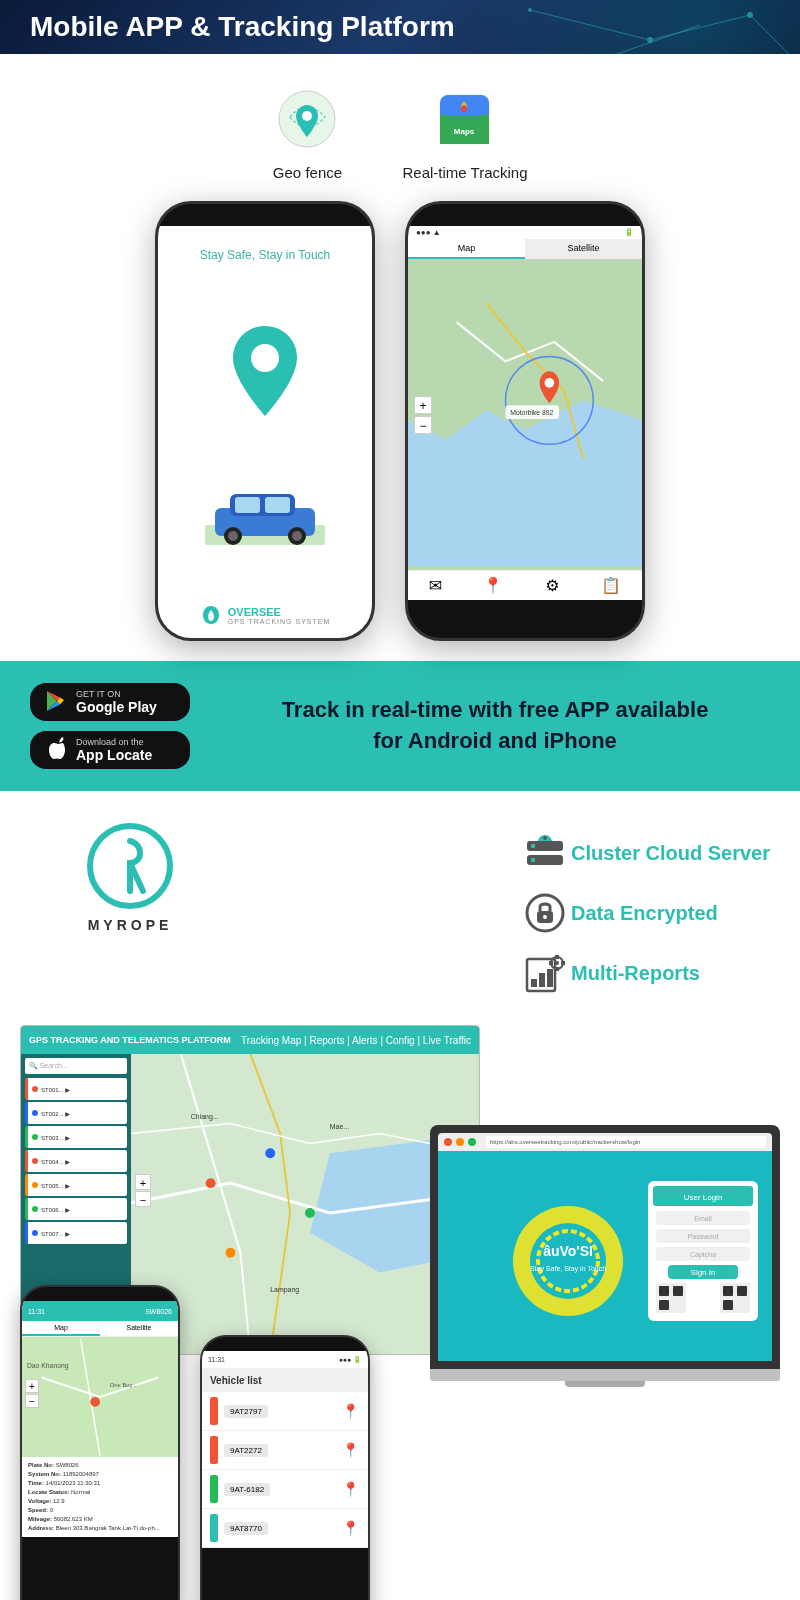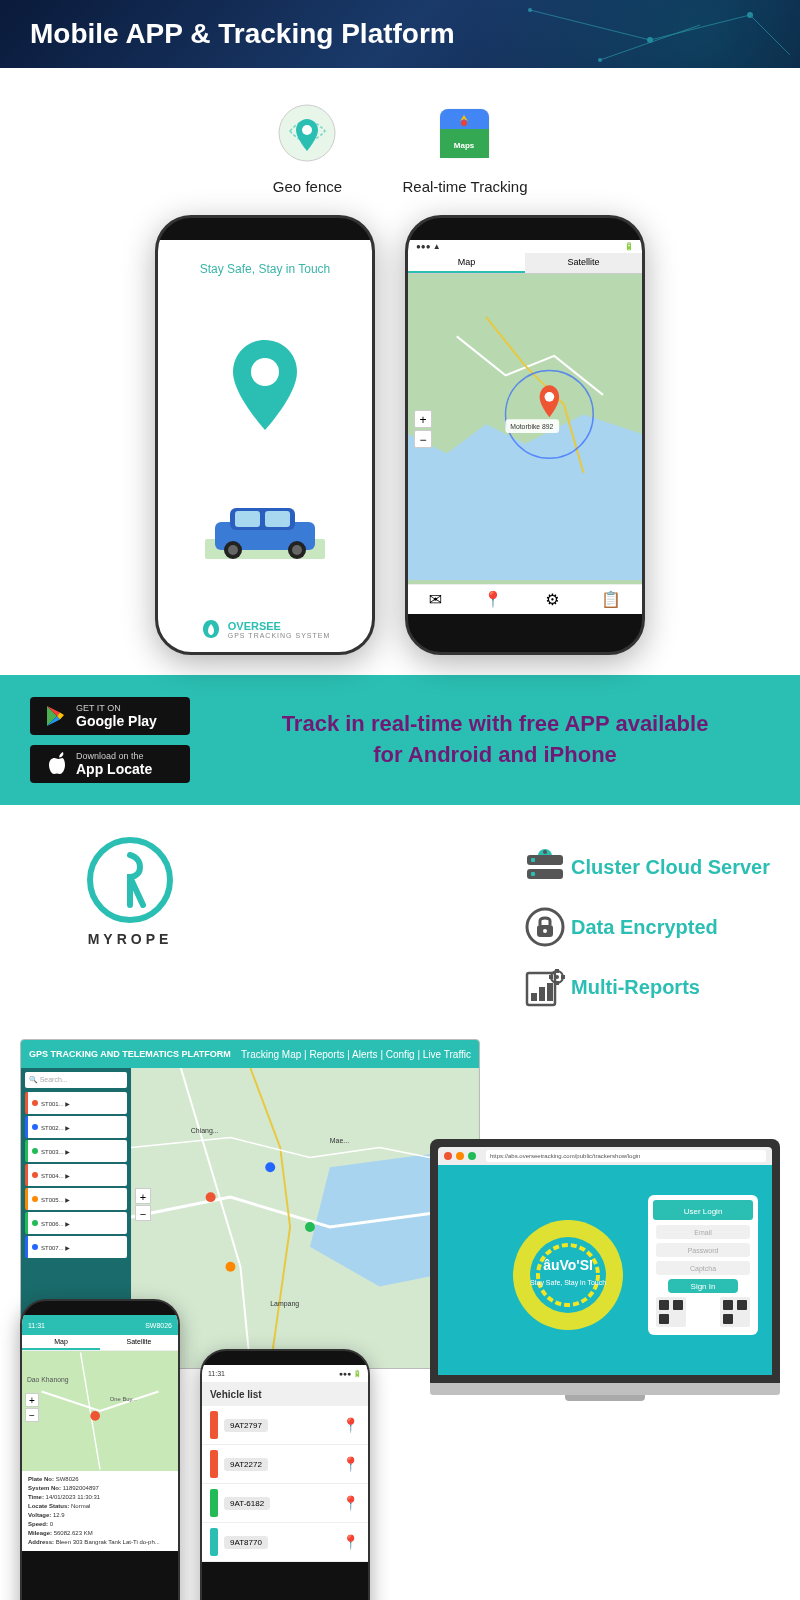--- a/index.html
+++ b/index.html
@@ -1,21 +1,21 @@
 <!DOCTYPE html>
 <html><head>
   <meta charset="utf-8">
   <style>
     * { margin: 0; padding: 0; box-sizing: border-box; }
     body { width: 800px; font-family: Arial, sans-serif; background: #fff; }
 
     
     .header {
       background: linear-gradient(135deg, #0a1a3a 0%, #1a3a6a 50%, #0d2040 100%);
-      padding: 18px 30px;
+      padding: 11px 30px;
       position: relative;
       overflow: hidden;
     }
     .header-title {
       color: #fff;
       font-size: 28px;
       font-weight: bold;
       position: relative;
       z-index: 1;
     }
@@ -111,42 +111,42 @@
       gap: 30px;
     }
     .store-badges {
       display: flex;
       flex-direction: column;
       gap: 10px;
     }
     .store-badge {
       background: #111;
       color: #fff;
-      border-radius: 4px;
+      border-radius: 16px;
       padding: 6px 14px;
       display: flex;
-      align-items: center;
+      align-items: flex-start;
       gap: 8px;
       min-width: 160px;
     }
     .store-badge-text {
       display: flex;
       flex-direction: column;
     }
     .store-badge-sub {
       font-size: 9px;
       color: #ccc;
     }
     .store-badge-main {
       font-size: 14px;
       font-weight: bold;
       color: #fff;
     }
     .download-text {
-      color: #701a75;
+      color: #0f172a;
       font-size: 22px;
       font-weight: bold;
       line-height: 1.4;
       text-align: center;
       flex: 1;
     }
 
     
     .platform-section {
       background: #fff;

